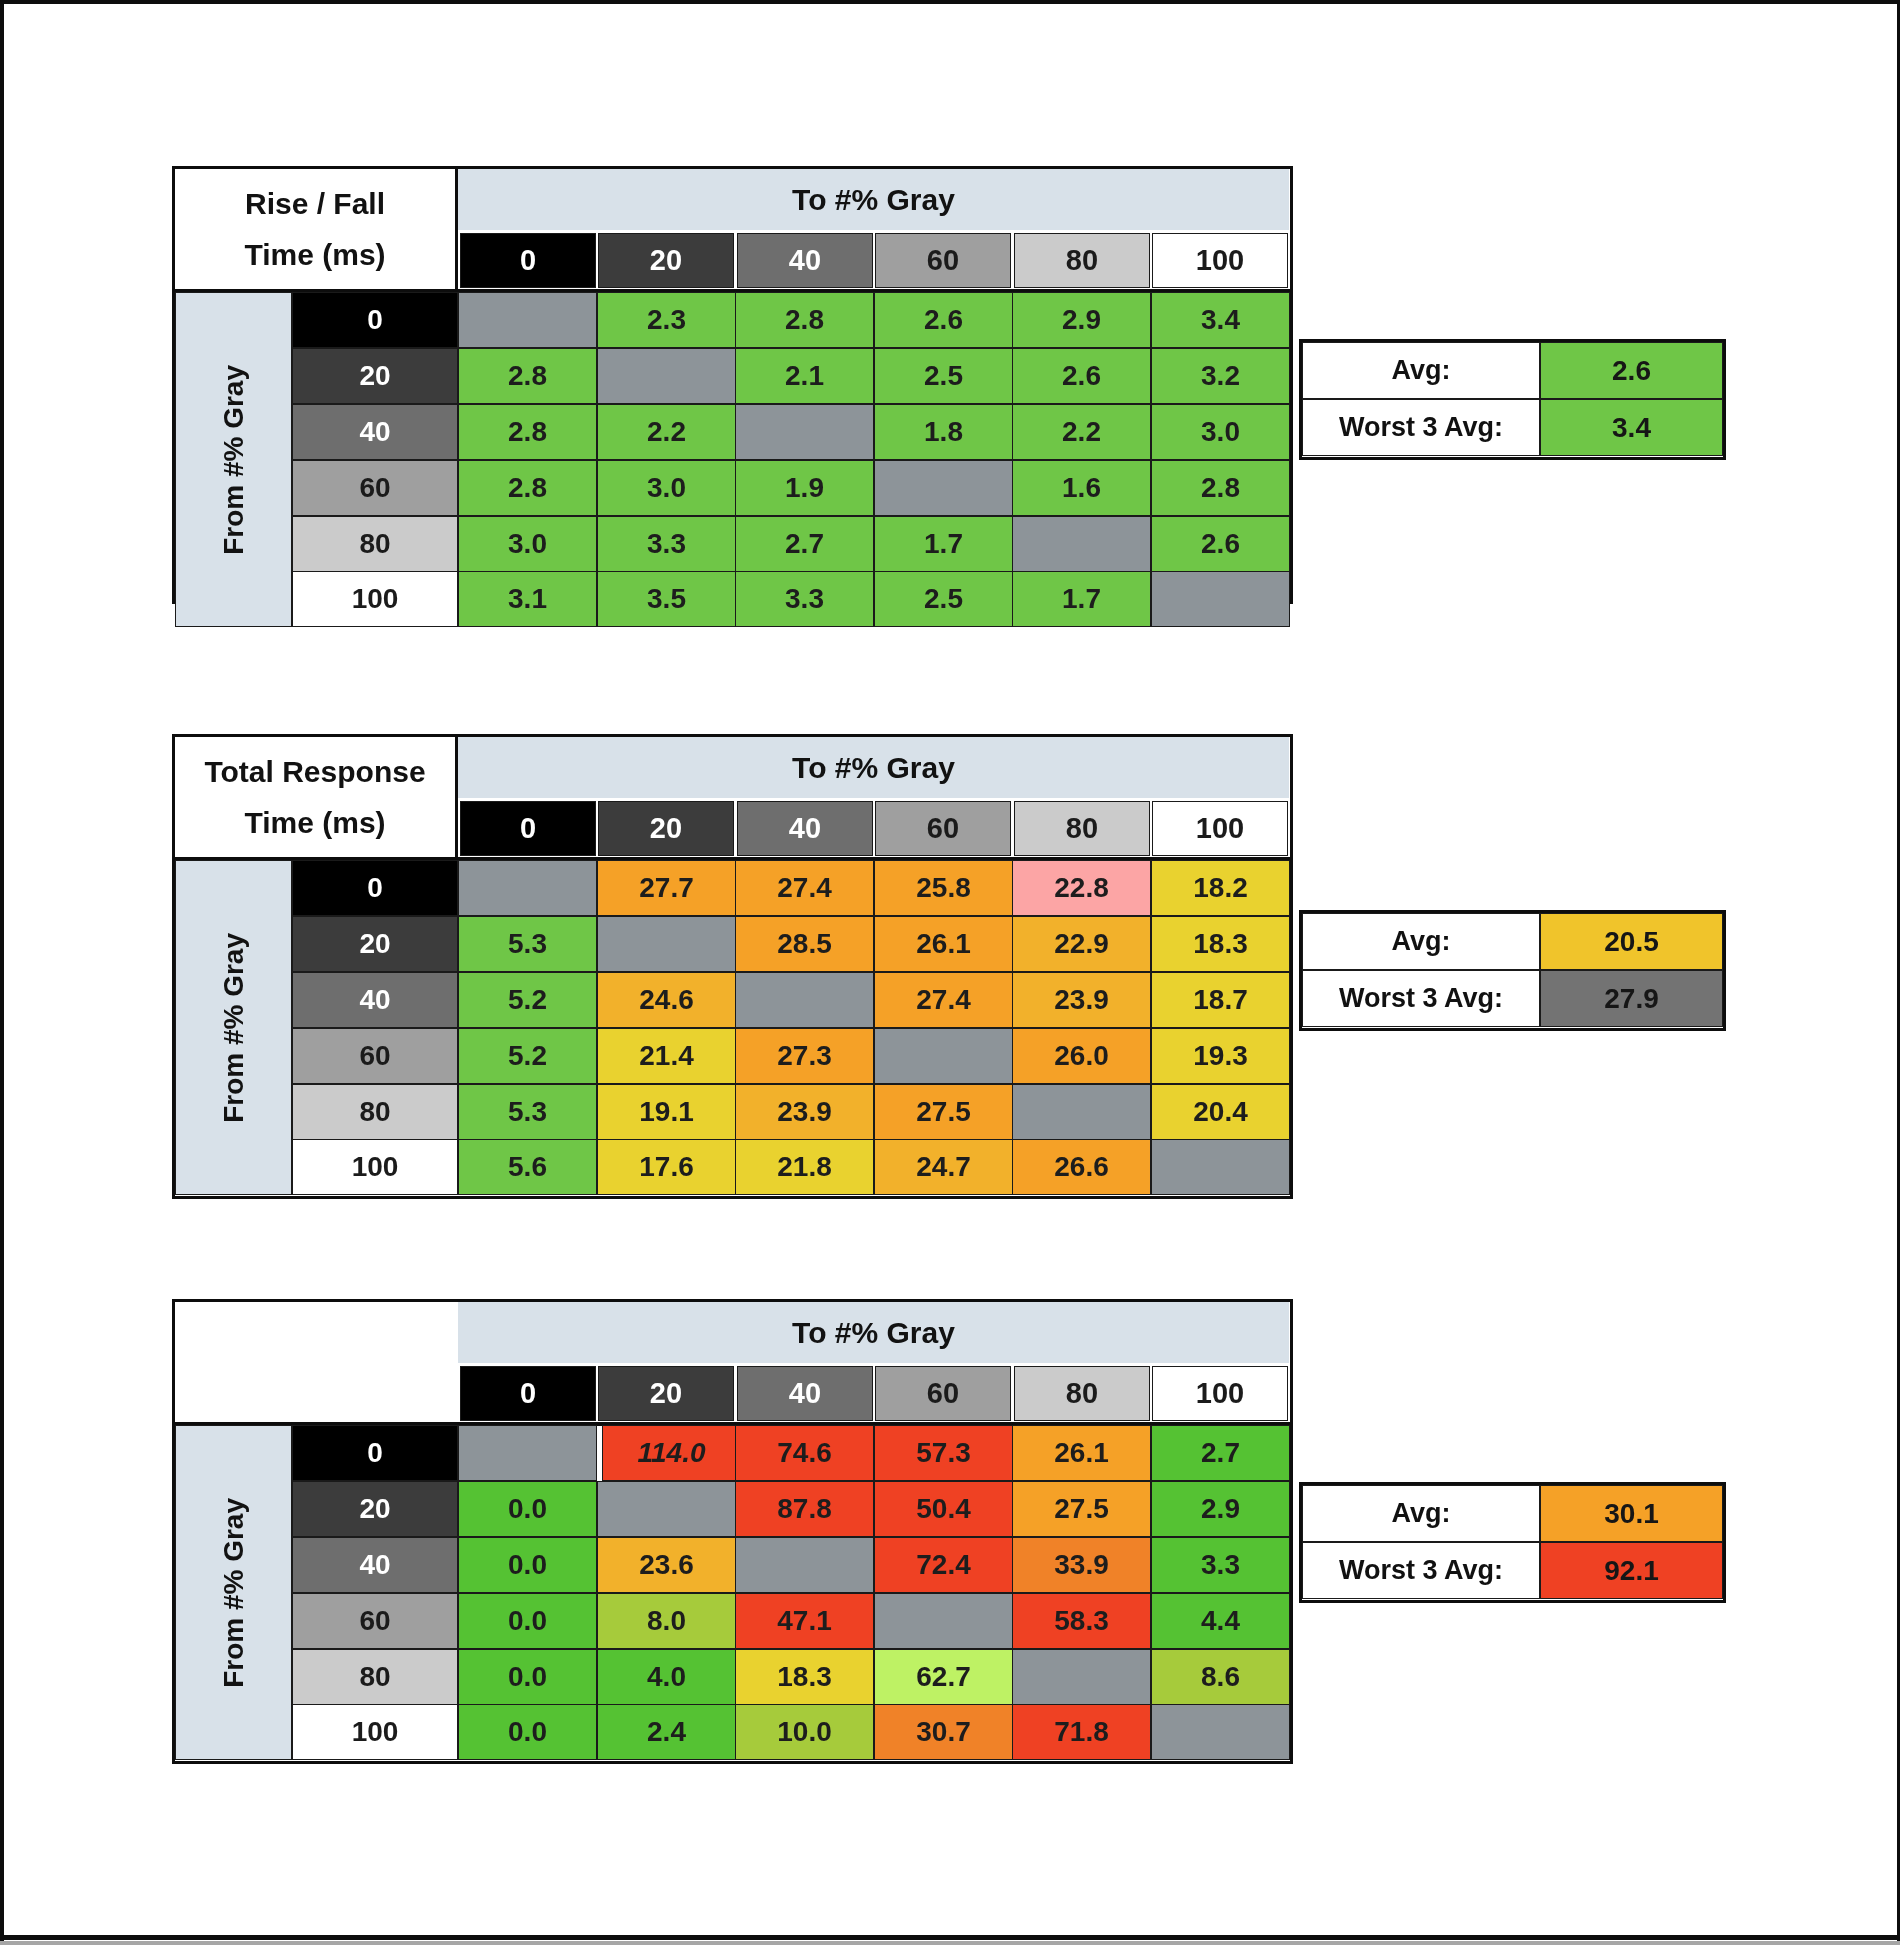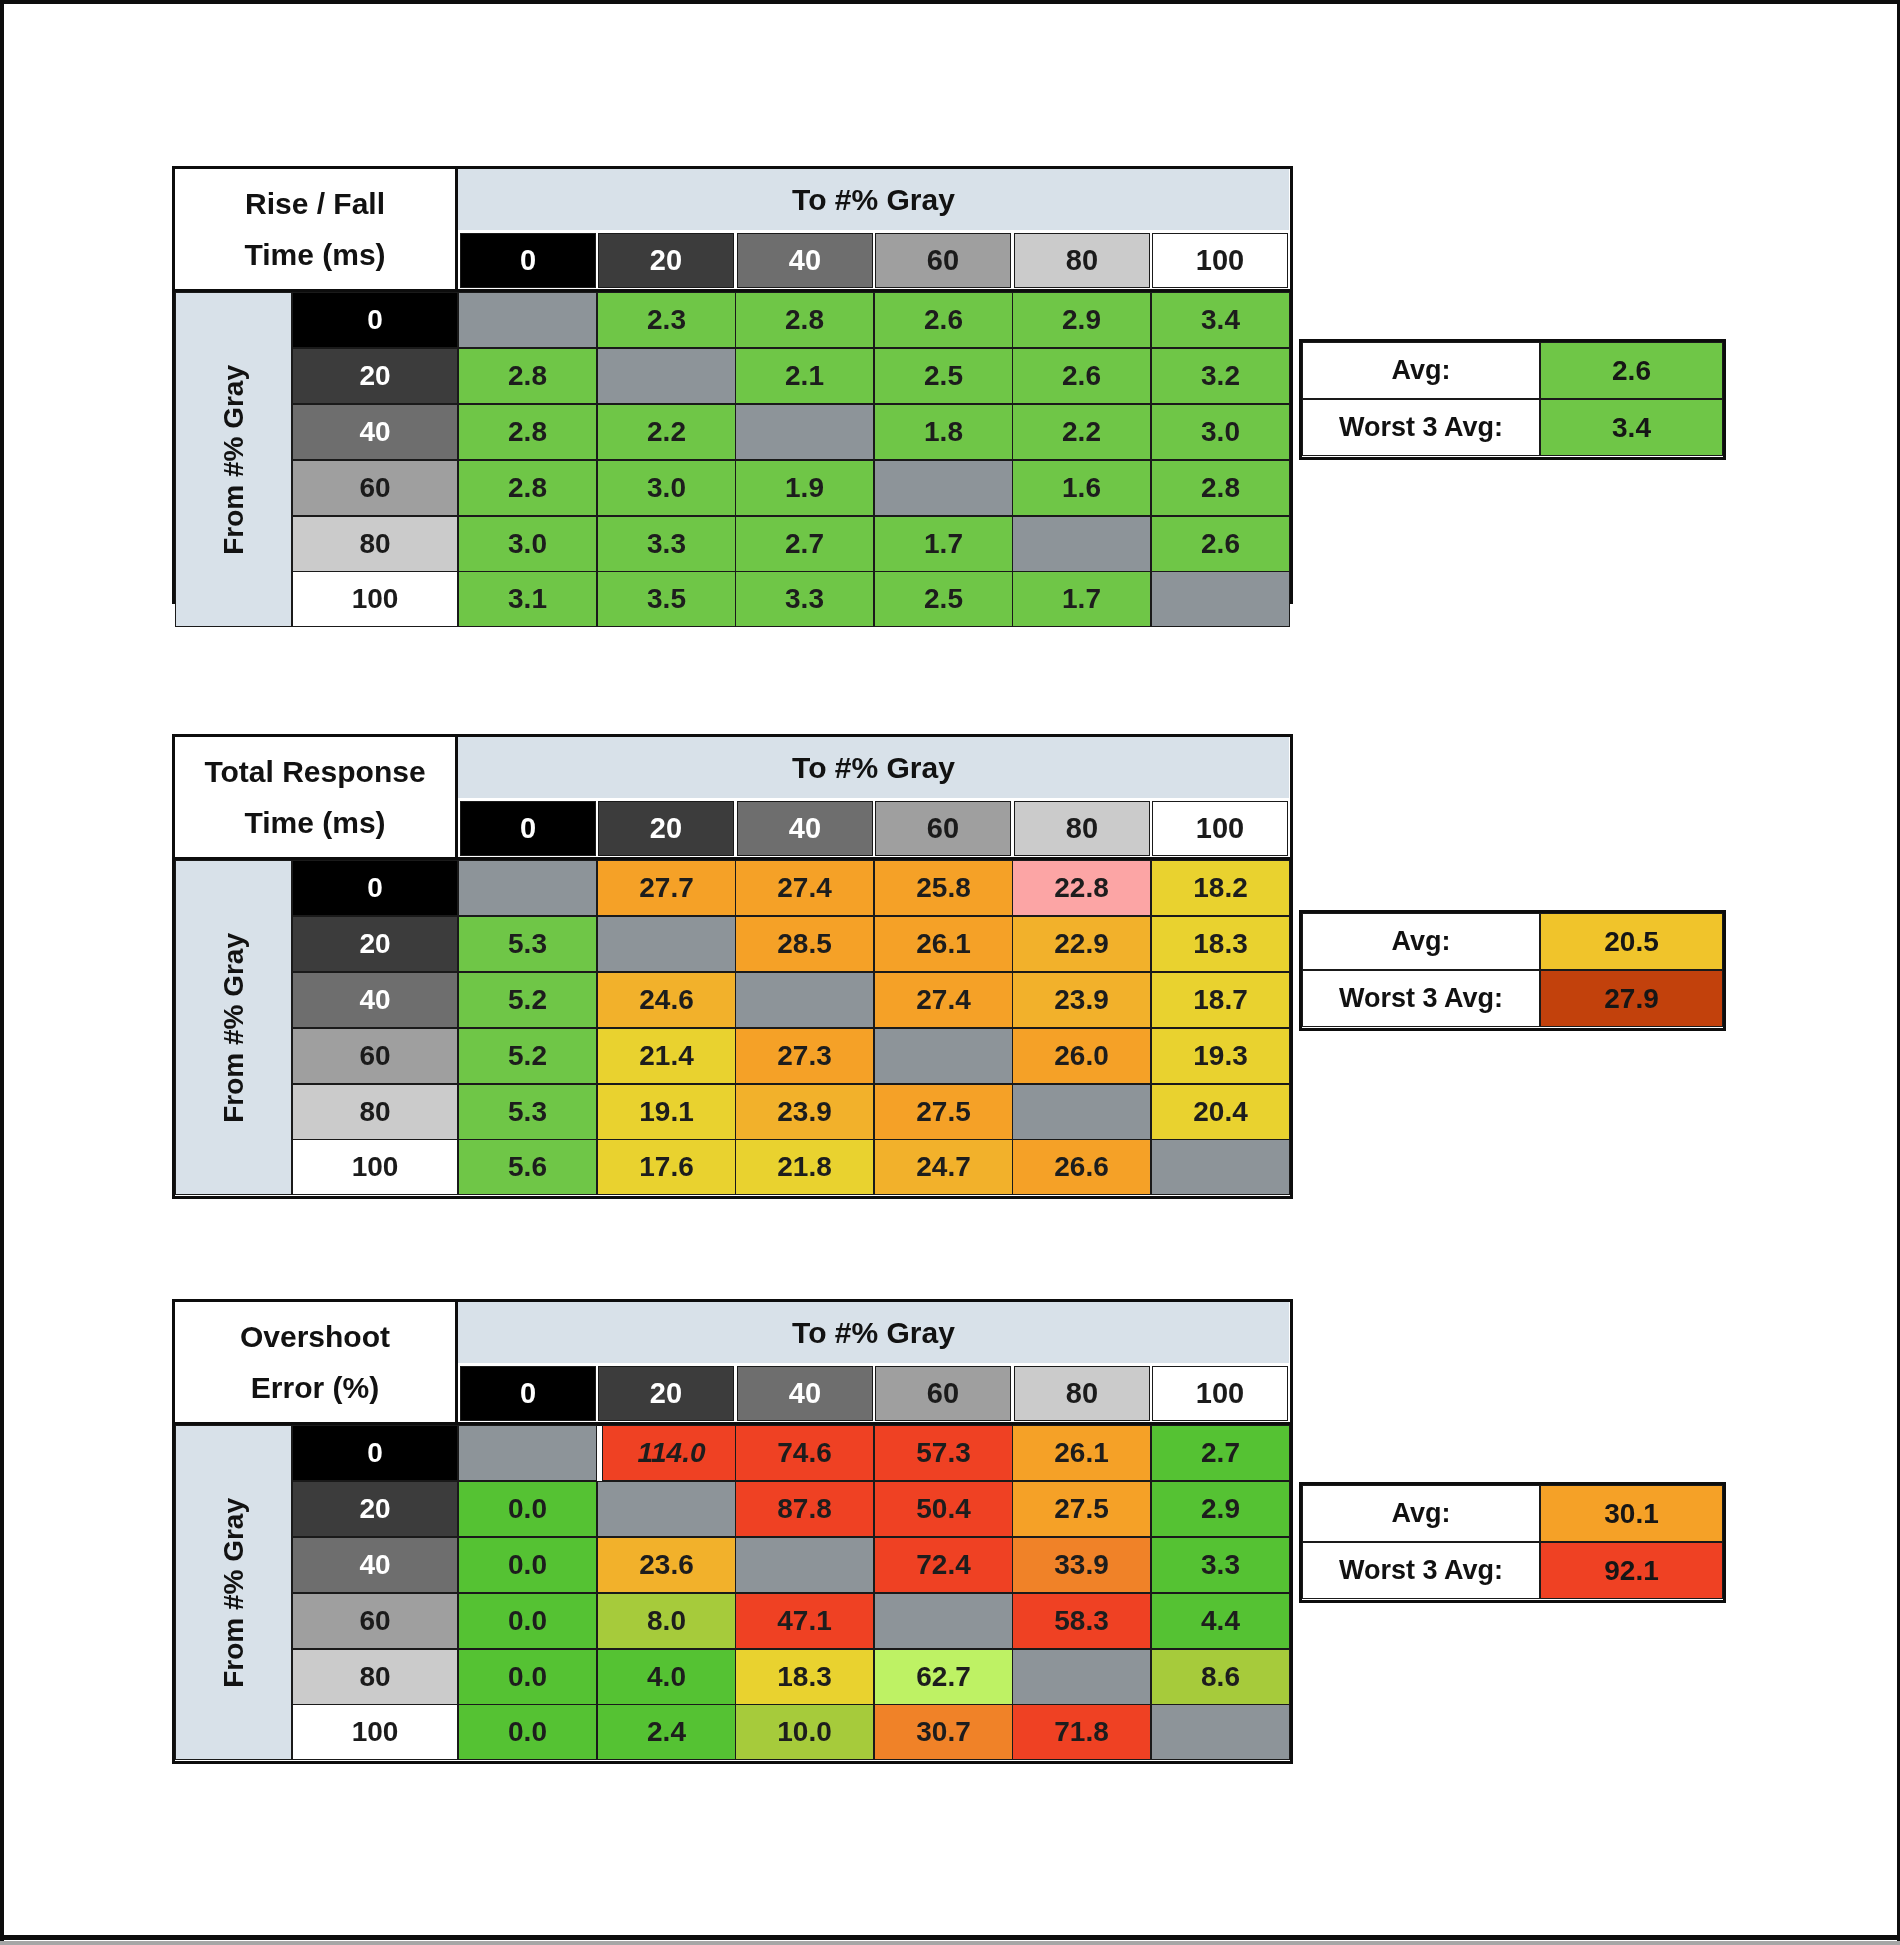--- a/index.html
+++ b/index.html
@@ -153,27 +153,23 @@
       <div class="abs bcell" style="left: 422px; top: 402px; width: 139px; height: 56px; background: rgb(233, 210, 47);">17.6</div>
       <div class="abs bcell" style="left: 560px; top: 402px; width: 139px; height: 56px; background: rgb(233, 210, 47);">21.8</div>
       <div class="abs bcell" style="left: 699px; top: 402px; width: 139px; height: 56px; background: rgb(242, 177, 43);">24.7</div>
       <div class="abs bcell" style="left: 837px; top: 402px; width: 139px; height: 56px; background: rgb(245, 161, 39);">26.6</div>
       <div class="abs bcell" style="left: 976px; top: 402px; width: 139px; height: 56px; background: rgb(141, 148, 153);"></div>
     </div>
     <div class="avgbox" style="left: 1299px; top: 910px; width: 427px; height: 121px;">
       <div class="abs acell" style="left: 0px; top: 0px; width: 238px; height: 57px;">Avg:</div>
       <div class="abs aval" style="left: 238px; top: 0px; width: 183px; height: 57px; background: rgb(240, 196, 43);">20.5</div>
       <div class="abs acell" style="left: 0px; top: 57px; width: 238px; height: 57px;">Worst 3 Avg:</div>
-      <div class="abs aval" style="left: 238px; top: 57px; width: 183px; height: 57px; background: #c2410c;">27.9</div>
+      <div class="abs aval" style="left: 238px; top: 57px; width: 183px; height: 57px; background: #737373;">27.9</div>
     </div>
     <div class="tbl" style="left: 172px; top: 1299px; width: 1121px; height: 465px;">
-      <div class="abs corner" style="left: 0px; top: 0px; width: 283px; height: 120px;">
-        <div style="position: static;">Overshoot</div>
-        <div style="position: static;">Error (%)</div>
-      </div>
       <div class="abs band" style="left: 283px; top: 0px; width: 831px; height: 61px; background: rgb(216, 225, 233);">To #% Gray</div>
       <div class="abs hcell" style="left: 285px; top: 64px; width: 136px; height: 55px; background: rgb(0, 0, 0); color: rgb(255, 255, 255);">0</div>
       <div class="abs hcell" style="left: 423px; top: 64px; width: 136px; height: 55px; background: rgb(60, 60, 60); color: rgb(255, 255, 255);">20</div>
       <div class="abs hcell" style="left: 562px; top: 64px; width: 136px; height: 55px; background: rgb(110, 110, 110); color: rgb(255, 255, 255);">40</div>
       <div class="abs hcell" style="left: 700px; top: 64px; width: 136px; height: 55px; background: rgb(159, 159, 159); color: rgb(27, 27, 27);">60</div>
       <div class="abs hcell" style="left: 839px; top: 64px; width: 136px; height: 55px; background: rgb(203, 203, 203); color: rgb(27, 27, 27);">80</div>
       <div class="abs hcell" style="left: 977px; top: 64px; width: 136px; height: 55px; background: rgb(255, 255, 255); color: rgb(27, 27, 27);">100</div>
       <div class="sep" style="left: 0px; top: 120px; width: 1115px; height: 3.5px;"></div>
       <div class="abs scell" style="left: 0px; top: 123px; width: 117px; height: 335px; background: rgb(216, 225, 233);">
         <div class="vert" style="position: static;">From #% Gray</div>

